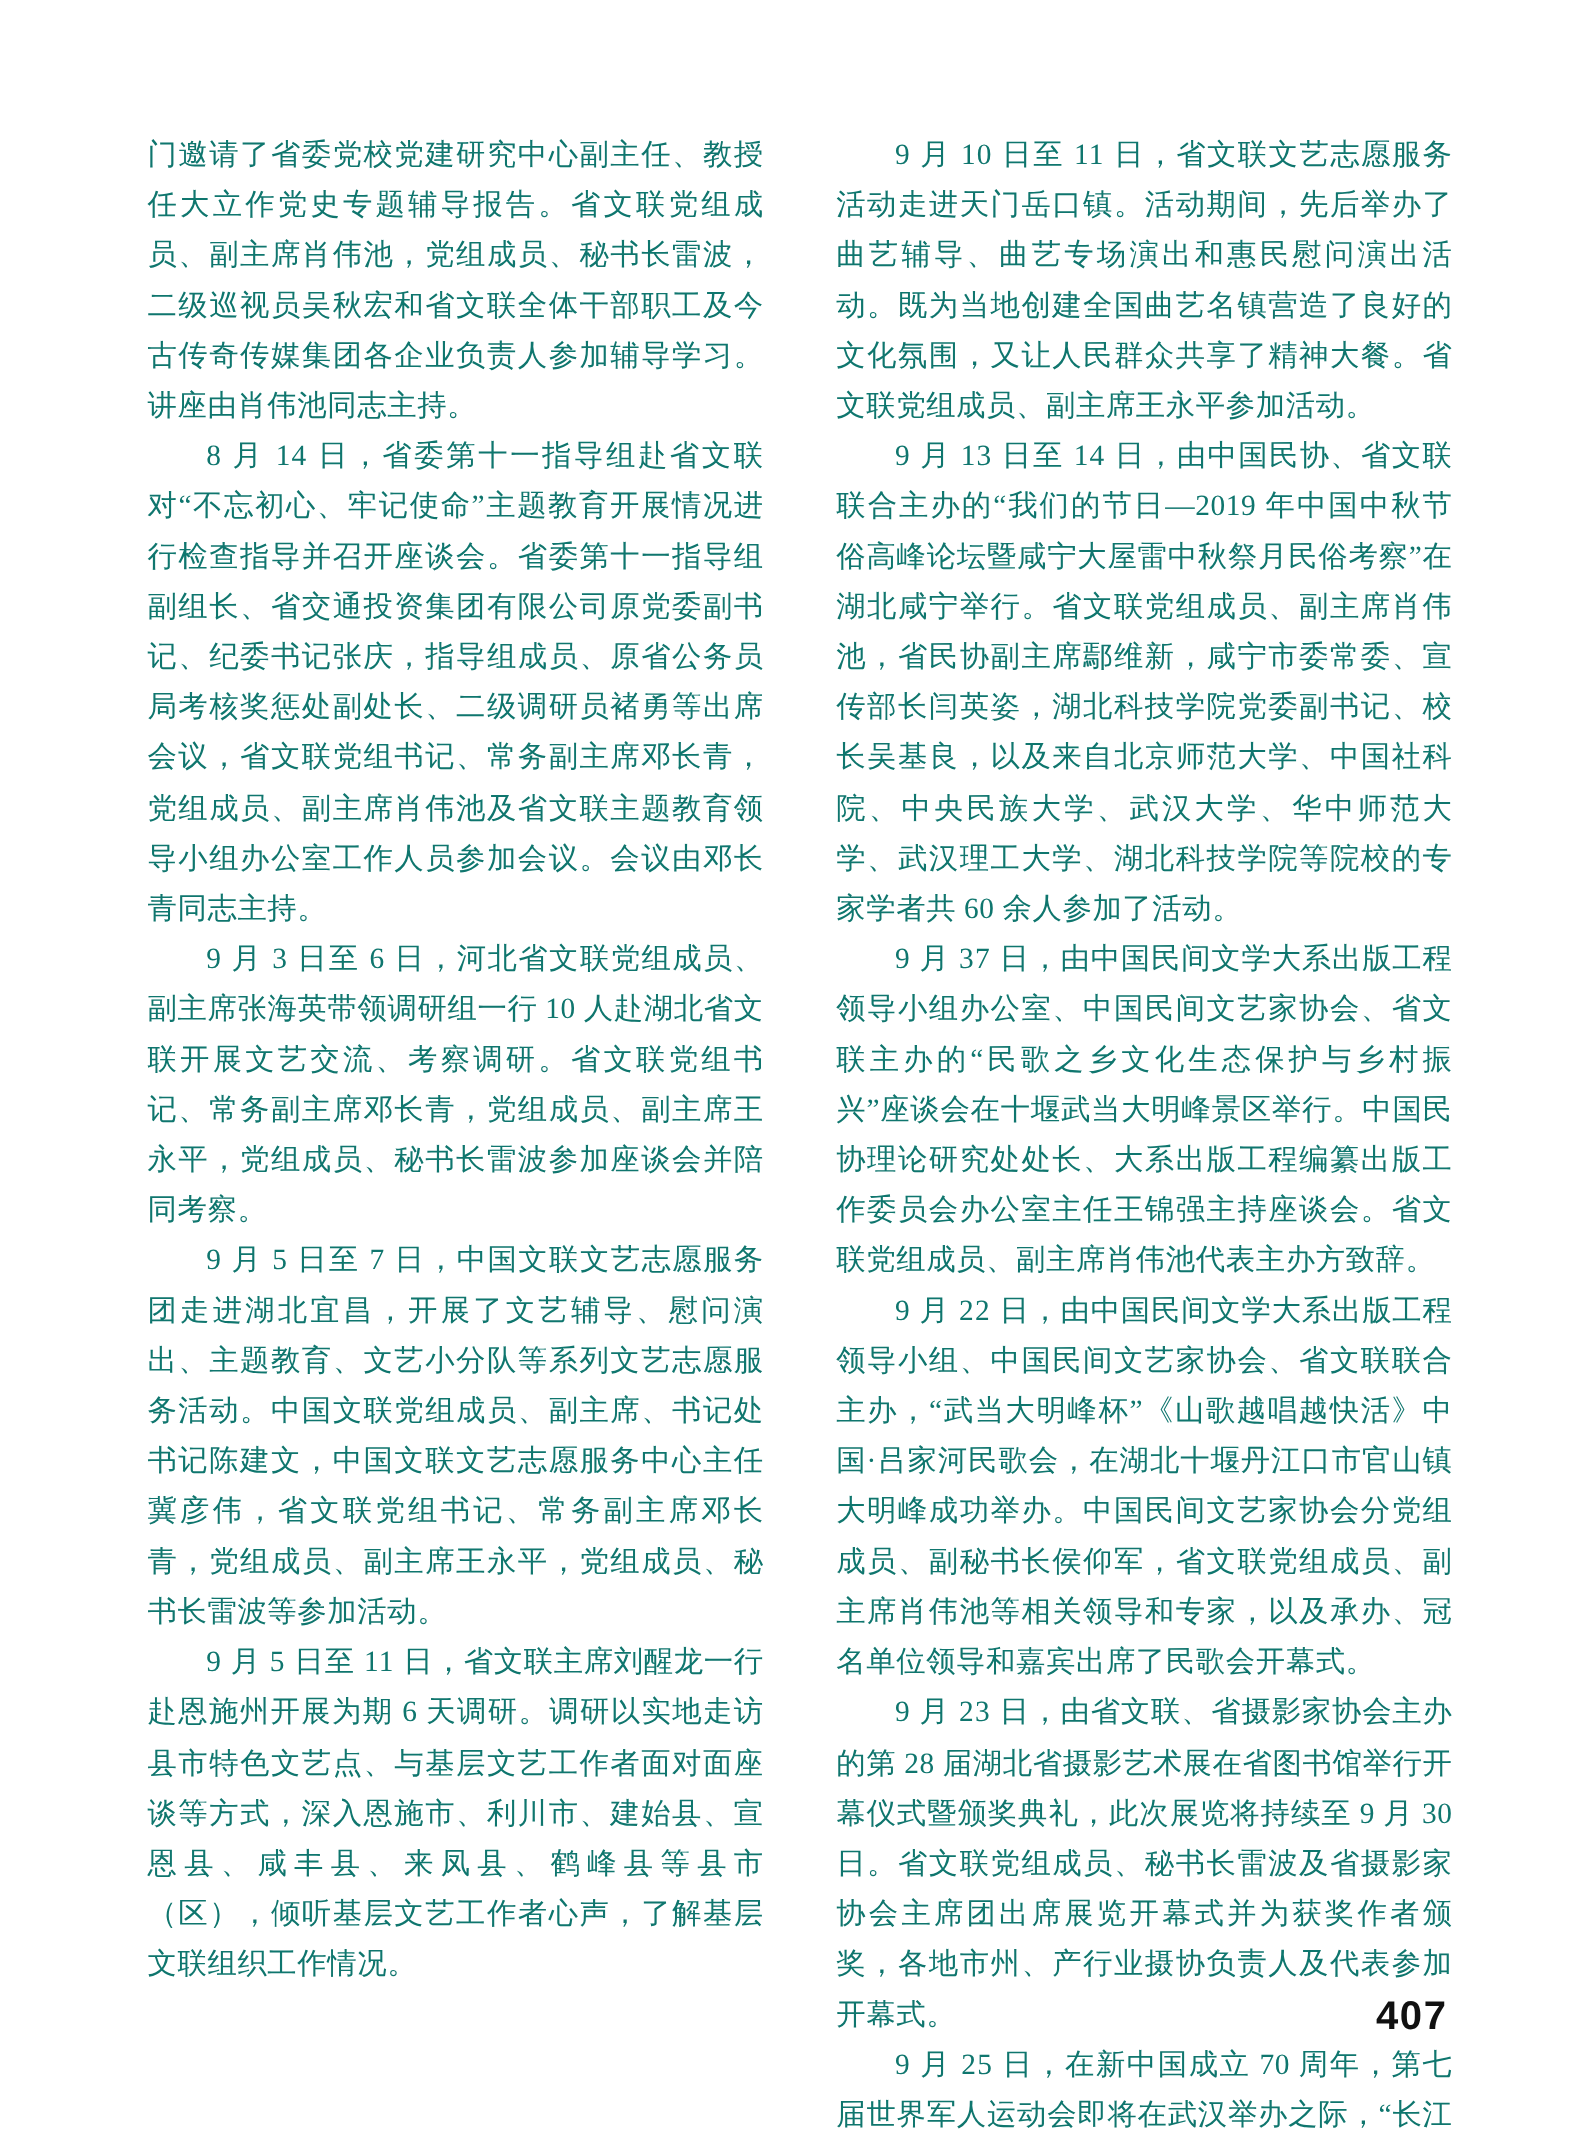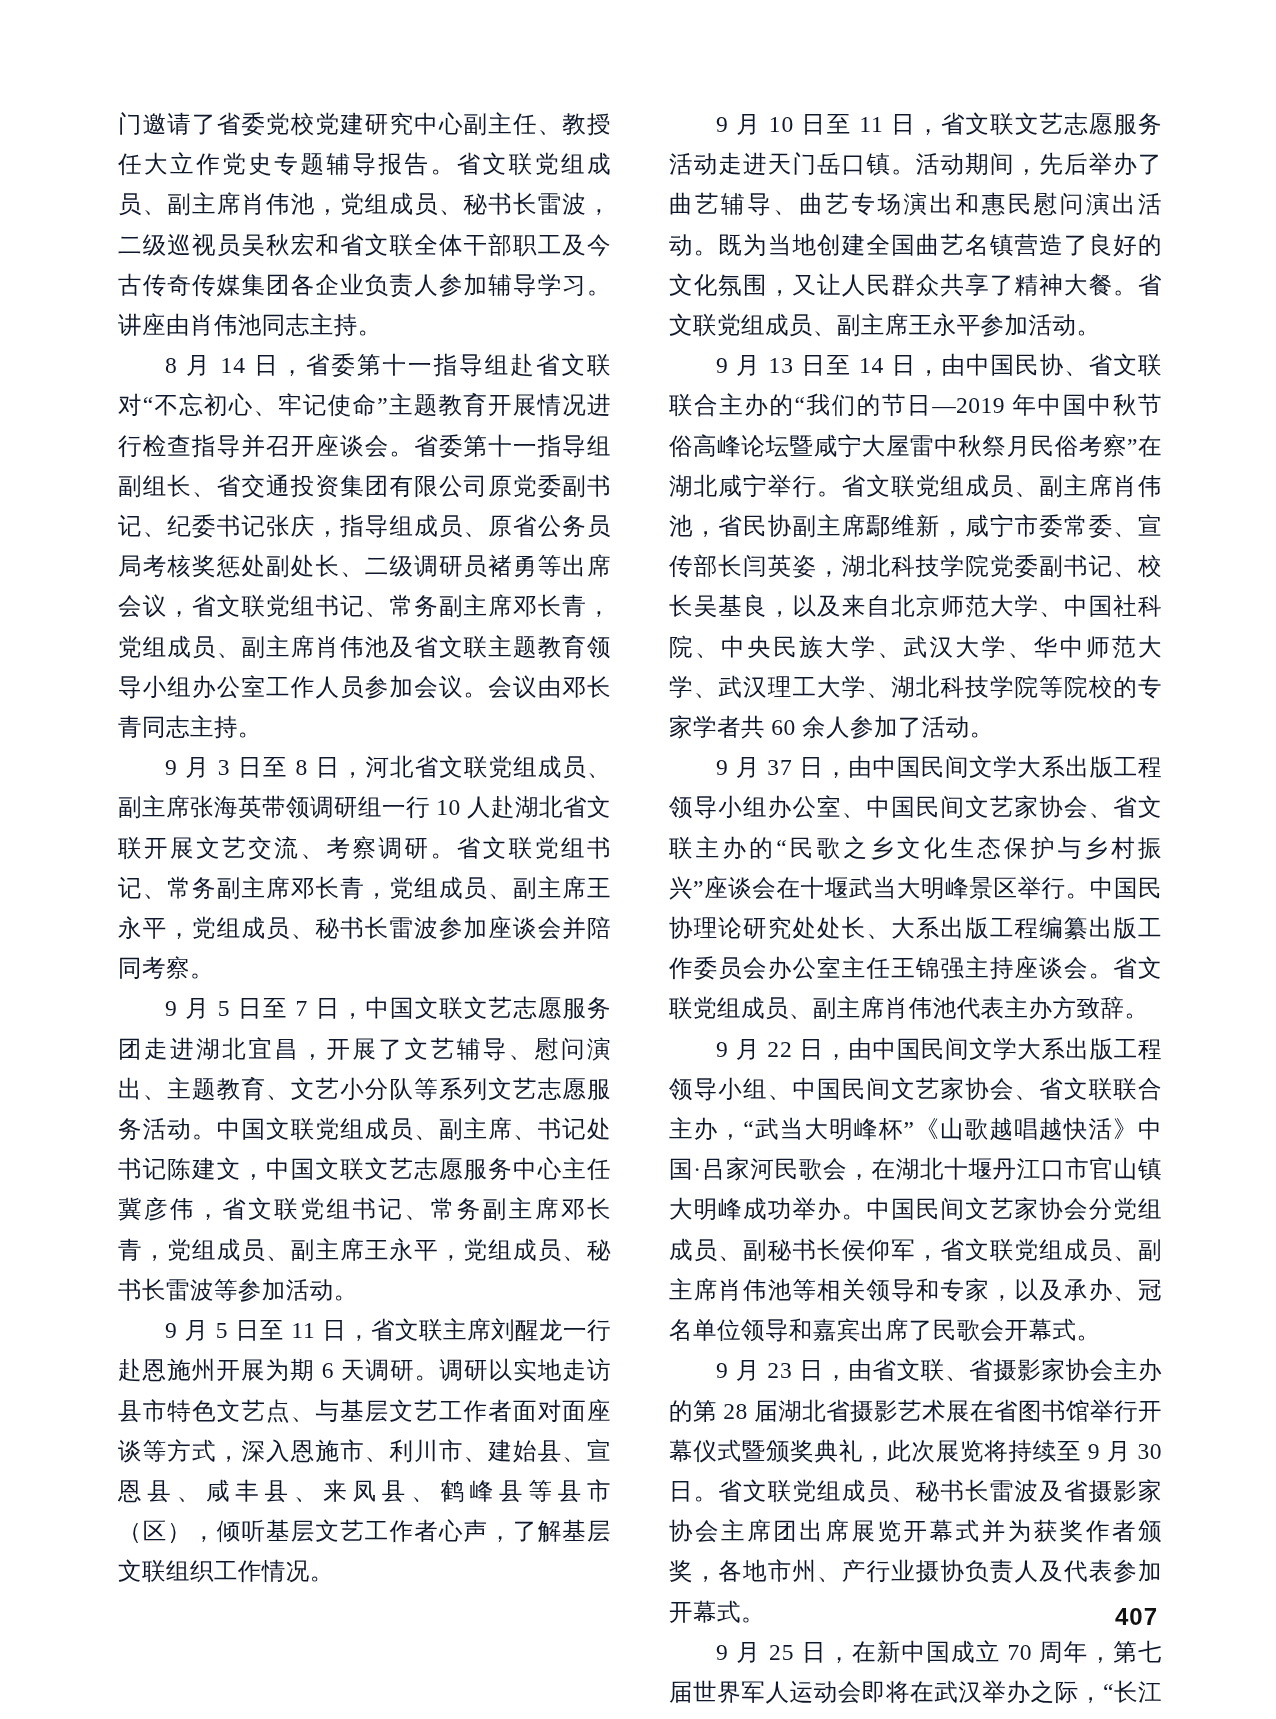--- a/index.html
+++ b/index.html
@@ -34,54 +34,54 @@
     box-sizing: border-box;
   }
   .para {
     margin: 0;
     font-size: 23.5px;
     line-height: 40.2px;
     text-align: justify;
     text-justify: inter-ideograph;
     letter-spacing: 0.02em;
     word-break: break-all;
-    color: #0f172a;
+    color: #0f766e;
   }
   .para.indent {
     text-indent: 2em;
   }
   .para .date {
     font-weight: normal;
     letter-spacing: 0.04em;
   }
   .para .txt {
     font-weight: normal;
   }
   #page-number {
     position: absolute;
     right: 118px;
     bottom: 88px;
-    font-size: 24px;
+    font-size: 32px;
     font-weight: bold;
     font-family: "Liberation Sans", sans-serif;
     letter-spacing: 0.04em;
     color: #111111;
   }
 </style>
 </head>
 <body>
 
 <div id="page">
 
   <div id="content-area">
 
     <div class="column" id="col-left">
         <p class="para"><span class="txt">门邀请了省委党校党建研究中心副主任、教授任大立作党史专题辅导报告。省文联党组成员、副主席肖伟池，党组成员、秘书长雷波，二级巡视员吴秋宏和省文联全体干部职工及今古传奇传媒集团各企业负责人参加辅导学习。讲座由肖伟池同志主持。</span></p>
         <p class="para indent"><span class="date">8 月 14 日</span><span class="txt">，省委第十一指导组赴省文联对“不忘初心、牢记使命”主题教育开展情况进行检查指导并召开座谈会。省委第十一指导组副组长、省交通投资集团有限公司原党委副书记、纪委书记张庆，指导组成员、原省公务员局考核奖惩处副处长、二级调研员褚勇等出席会议，省文联党组书记、常务副主席邓长青，党组成员、副主席肖伟池及省文联主题教育领导小组办公室工作人员参加会议。会议由邓长青同志主持。</span></p>
-        <p class="para indent"><span class="date">9 月 3 日至 8 日</span><span class="txt">，河北省文联党组成员、副主席张海英带领调研组一行 10 人赴湖北省文联开展文艺交流、考察调研。省文联党组书记、常务副主席邓长青，党组成员、副主席王永平，党组成员、秘书长雷波参加座谈会并陪同考察。</span></p>
+        <p class="para indent"><span class="date">9 月 3 日至 6 日</span><span class="txt">，河北省文联党组成员、副主席张海英带领调研组一行 10 人赴湖北省文联开展文艺交流、考察调研。省文联党组书记、常务副主席邓长青，党组成员、副主席王永平，党组成员、秘书长雷波参加座谈会并陪同考察。</span></p>
         <p class="para indent"><span class="date">9 月 5 日至 7 日</span><span class="txt">，中国文联文艺志愿服务团走进湖北宜昌，开展了文艺辅导、慰问演出、主题教育、文艺小分队等系列文艺志愿服务活动。中国文联党组成员、副主席、书记处书记陈建文，中国文联文艺志愿服务中心主任冀彦伟，省文联党组书记、常务副主席邓长青，党组成员、副主席王永平，党组成员、秘书长雷波等参加活动。</span></p>
         <p class="para indent"><span class="date">9 月 5 日至 11 日</span><span class="txt">，省文联主席刘醒龙一行赴恩施州开展为期 6 天调研。调研以实地走访县市特色文艺点、与基层文艺工作者面对面座谈等方式，深入恩施市、利川市、建始县、宣恩县、咸丰县、来凤县、鹤峰县等县市（区），倾听基层文艺工作者心声，了解基层文联组织工作情况。</span></p>
       </div>
     <div class="column" id="col-right">
         <p class="para indent"><span class="date">9 月 10 日至 11 日</span><span class="txt">，省文联文艺志愿服务活动走进天门岳口镇。活动期间，先后举办了曲艺辅导、曲艺专场演出和惠民慰问演出活动。既为当地创建全国曲艺名镇营造了良好的文化氛围，又让人民群众共享了精神大餐。省文联党组成员、副主席王永平参加活动。</span></p>
         <p class="para indent"><span class="date">9 月 13 日至 14 日</span><span class="txt">，由中国民协、省文联联合主办的“我们的节日—2019 年中国中秋节俗高峰论坛暨咸宁大屋雷中秋祭月民俗考察”在湖北咸宁举行。省文联党组成员、副主席肖伟池，省民协副主席鄢维新，咸宁市委常委、宣传部长闫英姿，湖北科技学院党委副书记、校长吴基良，以及来自北京师范大学、中国社科院、中央民族大学、武汉大学、华中师范大学、武汉理工大学、湖北科技学院等院校的专家学者共 60 余人参加了活动。</span></p>
         <p class="para indent"><span class="date">9 月 37 日</span><span class="txt">，由中国民间文学大系出版工程领导小组办公室、中国民间文艺家协会、省文联主办的“民歌之乡文化生态保护与乡村振兴”座谈会在十堰武当大明峰景区举行。中国民协理论研究处处长、大系出版工程编纂出版工作委员会办公室主任王锦强主持座谈会。省文联党组成员、副主席肖伟池代表主办方致辞。</span></p>
         <p class="para indent"><span class="date">9 月 22 日</span><span class="txt">，由中国民间文学大系出版工程领导小组、中国民间文艺家协会、省文联联合主办，“武当大明峰杯”《山歌越唱越快活》中国·吕家河民歌会，在湖北十堰丹江口市官山镇大明峰成功举办。中国民间文艺家协会分党组成员、副秘书长侯仰军，省文联党组成员、副主席肖伟池等相关领导和专家，以及承办、冠名单位领导和嘉宾出席了民歌会开幕式。</span></p>
         <p class="para indent"><span class="date">9 月 23 日</span><span class="txt">，由省文联、省摄影家协会主办的第 28 届湖北省摄影艺术展在省图书馆举行开幕仪式暨颁奖典礼，此次展览将持续至 9 月 30 日。省文联党组成员、秘书长雷波及省摄影家协会主席团出席展览开幕式并为获奖作者颁奖，各地市州、产行业摄协负责人及代表参加开幕式。</span></p>
         <p class="para indent"><span class="date">9 月 25 日</span><span class="txt">，在新中国成立 70 周年，第七届世界军人运动会即将在武汉举办之际，“长江杯”南方六省区青年魔术师展演系列活动在江城武汉隆重举</span></p>

